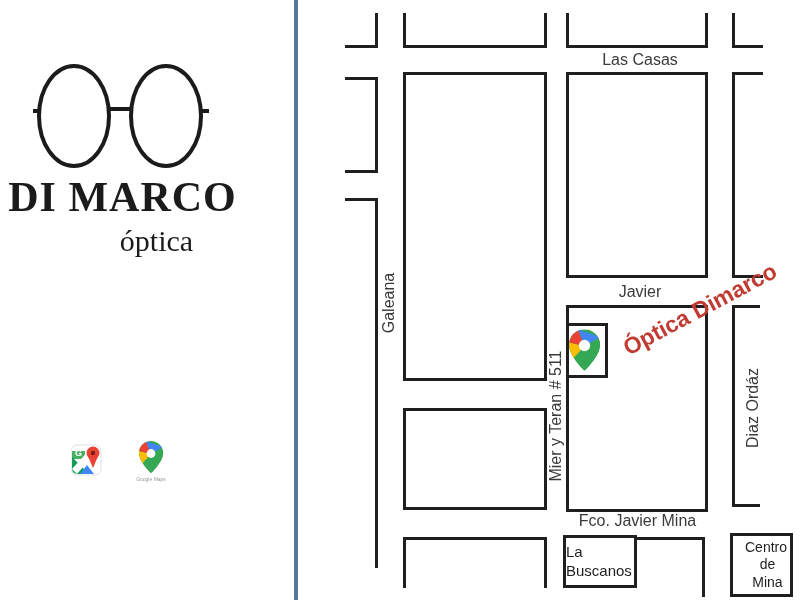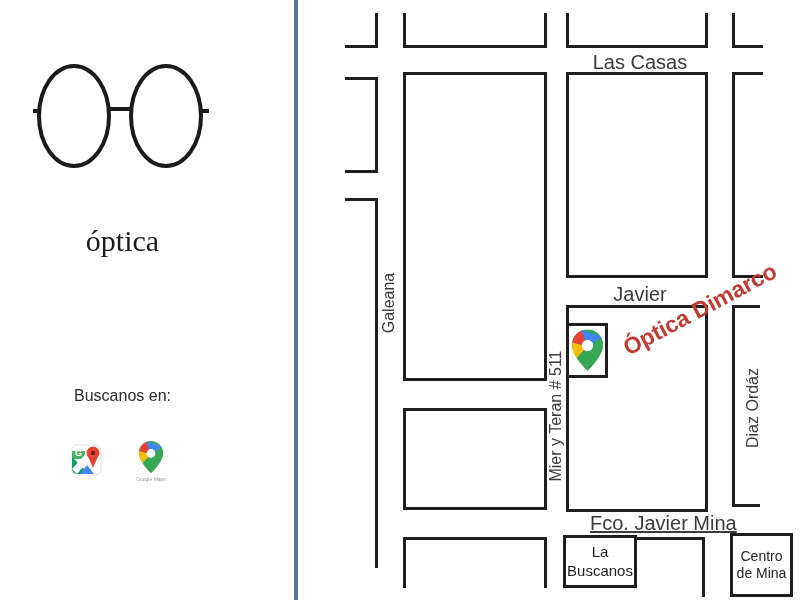--- a/index.html
+++ b/index.html
@@ -4,36 +4,36 @@
 <style>
   html,body{margin:0;padding:0;background:#fff;}
   #canvas{position:relative;width:800px;height:600px;background:#fff;overflow:hidden;
           font-family:"Liberation Sans",sans-serif;}
   
   .left-panel{position:absolute;left:0;top:0;width:245px;height:600px;text-align:center;}
   .brand-name{position:absolute;left:0;top:173px;width:245px;text-align:center;
               font-family:"Liberation Serif",serif;font-weight:700;font-size:42px;
               letter-spacing:1px;color:#1b1b1b;white-space:nowrap;}
   .brand-tagline{position:absolute;left:0;top:224px;width:245px;text-align:center;
-              font-family:"Liberation Serif",serif;font-size:30px;color:#1b1b1b;}
+              font-family:"Liberation Serif",serif;font-size:30px;color:#1b1b1b;padding-left:34px;}
   .find-us{position:absolute;left:0;top:387px;width:245px;text-align:center;
               font-size:16px;color:#2b2b2b;}
   .maps-caption{position:absolute;left:127px;top:476px;width:48px;text-align:center;
               font-size:5px;color:#9b9b9b;}
   
   .divider{position:absolute;left:294px;top:0;width:4px;height:600px;background:#56799b;}
   
   .blk{position:absolute;box-sizing:border-box;border:0 solid #1f1f1f;background:transparent;}
   .bt{border-top-width:3px;} .br{border-right-width:3px;}
   .bb{border-bottom-width:3px;} .bl{border-left-width:3px;}
   .bldg{position:absolute;box-sizing:border-box;border:3px solid #1f1f1f;background:#fff;
-        display:flex;flex-direction:column;align-items:center;justify-content:center;
+        display:flex;flex-direction:column;align-items:flex-start;justify-content:center;
         font-size:14px;color:#1f1f1f;line-height:1.25;text-align:center;z-index:3;}
   
-  .street{position:absolute;font-size:20px;color:#3a3a3a;text-align:center;
+  .street{position:absolute;font-size:16px;color:#3a3a3a;text-align:center;
           white-space:nowrap;z-index:4;}
   .vstreet{transform:rotate(-90deg);transform-origin:center;}
   .highlight{position:absolute;left:590px;top:296px;width:220px;text-align:center;
           font-size:23px;font-weight:700;color:#c13b33;white-space:nowrap;
           transform:rotate(-28deg);transform-origin:center;z-index:5;}
 </style>
 </head>
 <body>
 
 <div id="canvas">
@@ -41,22 +41,22 @@
   <div class="left-panel">
 
     <svg style="position:absolute;left:33px;top:63px;" width="176" height="108" viewBox="0 0 176 108">
       <ellipse cx="41" cy="53" rx="35" ry="50" fill="none" stroke="#1b1b1b" stroke-width="4"></ellipse>
       <ellipse cx="133" cy="53" rx="35" ry="50" fill="none" stroke="#1b1b1b" stroke-width="4"></ellipse>
       <line x1="76" y1="46" x2="98" y2="46" stroke="#1b1b1b" stroke-width="4"></line>
       <line x1="0" y1="48" x2="7" y2="48" stroke="#1b1b1b" stroke-width="4"></line>
       <line x1="169" y1="48" x2="176" y2="48" stroke="#1b1b1b" stroke-width="4"></line>
     </svg>
 
+    <div class="brand-name">DI MARCO</div>
     <div class="brand-tagline">óptica</div>
-    <div class="find-us">Buscanos en:</div>
 
     <svg style="position:absolute;left:71px;top:443px;" width="32" height="37" viewBox="0 0 32 37">
       <rect x="0" y="2" width="30" height="30" rx="6" fill="#ffffff" stroke="#e0e0e0" stroke-width="1"></rect>
       <path d="M1 8 h13 v8 h-13 z" fill="#34A853" opacity="0.9"></path>
       <path d="M1 14 L15 28 L10 31 H6 a5 5 0 0 1 -5 -5 Z" fill="#0F9D58"></path>
       <path d="M1 26 L20 5 L25 9 L6 31 Z" fill="#ffffff"></path>
       <path d="M9 31 L16 22 L23 31 Z" fill="#4285F4"></path>
       <text x="4" y="13" font-size="9" font-weight="bold" fill="#ffffff" font-family="Liberation Sans, sans-serif">G</text>
       <circle cx="22" cy="10" r="6.5" fill="#EA4335"></circle>
       <path d="M22 25 L16.5 12 H27.5 Z" fill="#EA4335"></path>
@@ -119,27 +119,27 @@
       </g>
       <circle cx="12" cy="12.5" r="4.4" fill="#ffffff"></circle>
     </svg>
   </div>
 
   <div class="bldg" style="left:563px;top:535px;width:74px;height:53px;font-size:15px;">
     <span>La</span>
     <span>Buscanos</span>
   </div>
 
-  <div class="bldg" style="left:730px;top:533px;width:63px;height:64px;">
+  <div class="bldg" style="left:730px;top:533px;width:63px;height:64px;padding-left:12px;">
     <span>Centro</span>
     <span>de Mina</span>
   </div>
 
   <div class="street" style="left:585px;top:51px;width:110px;">Las Casas</div>
   <div class="street" style="left:600px;top:283px;width:80px;">Javier</div>
-  <div class="street" style="left:590px;top:512px;width:135px;text-decoration:underline;">Fco. Javier Mina</div>
+  <div class="street" style="left:570px;top:512px;width:135px;">Fco. Javier Mina</div>
   <div class="street vstreet" style="left:339px;top:294px;width:100px;font-size:16px;">Galeana</div>
   <div class="street vstreet" style="left:471px;top:407px;width:170px;font-size:16px;">Mier y Teran # 511</div>
   <div class="street vstreet" style="left:698px;top:399px;width:110px;font-size:16px;">Diaz Ordáz</div>
 
   <div class="highlight">Óptica Dimarco</div>
 
 </div>
 
 </body></html>

